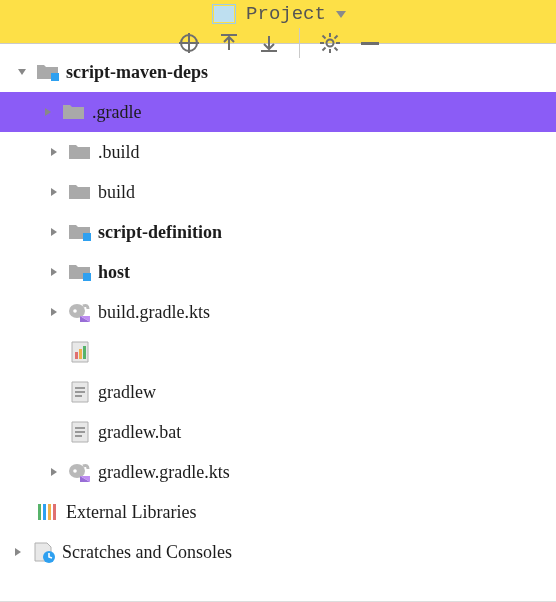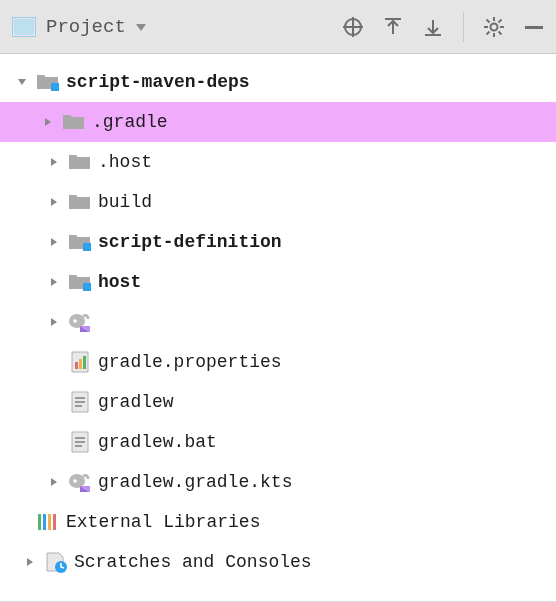--- a/index.html
+++ b/index.html
@@ -9,46 +9,47 @@
       color: #1c1c1c;
       background: #fff;
       width: 556px;
       height: 602px;
       overflow: hidden;
       border-bottom: 1px solid #ddd;
     }
     .header {
       display: flex;
       align-items: center;
-      height: 54px;
+      height: 44px;
       border-bottom: 1px solid #cacaca;
       padding: 0 8px 0 10px;
-      background: #e5e5e5;
+      background: #fde047;
+      flex-direction: column;
     }
     .header-left { display: flex; align-items: center; flex: 1; gap: 8px; }
     .header-right { display: flex; align-items: center; gap: 12px; }
     .icon-btn { width: 28px; height: 28px; display: flex; align-items: center; justify-content: center; cursor: pointer; }
     .sep { width: 1px; height: 30px; background: #cacaca; margin: 0 4px; }
     .project-icon { display: flex; align-items: center; }
     .header-label { color: #555; font-size: 19px; }
     .chev { color: #8a8a8a; }
 
-    .tree { padding-top: 8px; }
+    .tree { padding-top: 8px; font-family: Liberation Serif, serif; }
     .row {
       display: flex;
       align-items: center;
       height: 40px;
       padding-left: 8px;
       gap: 6px;
       white-space: nowrap;
     }
     .row.depth0 { padding-left: 14px; }
     .row.depth1 { padding-left: 46px; }
-    .row.depth0-alt { padding-left: 22px; }
-    .row.selected { background: #f0abfc; padding-left: 40px; }
+    .row.depth0-alt { padding-left: 10px; }
+    .row.selected { background: #8b5cf6; padding-left: 40px; }
     .arrow { width: 16px; display: inline-flex; justify-content: center; color: #888; font-size: 16px; }
     .arrow.blank { visibility: hidden; }
     .label { font-size: 18px; }
     .bold { font-weight: 700; }
     .path { color: #a9a9a9; margin-left: 10px; }
     .node-icon { width: 24px; height: 24px; display: inline-flex; align-items: center; justify-content: center; }
     svg { display: block; }
   </style>
 </head>
 <body>
@@ -193,21 +194,21 @@
     <span class="arrow">
         <svg width="12" height="12" viewBox="0 0 12 12">
           <path d="M3 2 L9 6 L3 10 Z" fill="#888"></path>
         </svg>
       </span>
     <span class="node-icon">
         <svg width="24" height="24">
           <use href="#i-folder"></use>
         </svg>
       </span>
-    <span class="label">.host</span>
+    <span class="label">.build</span>
   </div>
 
   <div class="row depth1">
     <span class="arrow">
         <svg width="12" height="12" viewBox="0 0 12 12">
           <path d="M3 2 L9 6 L3 10 Z" fill="#888"></path>
         </svg>
       </span>
     <span class="node-icon">
         <svg width="24" height="24">
@@ -249,30 +250,30 @@
     <span class="arrow">
         <svg width="12" height="12" viewBox="0 0 12 12">
           <path d="M3 2 L9 6 L3 10 Z" fill="#888"></path>
         </svg>
       </span>
     <span class="node-icon">
         <svg width="24" height="24">
           <use href="#i-gradle-el"></use>
         </svg>
       </span>
+    <span class="label">build.gradle.kts</span>
   </div>
 
   <div class="row depth1">
     <span class="arrow blank">·</span>
     <span class="node-icon">
         <svg width="24" height="24">
           <use href="#i-props"></use>
         </svg>
       </span>
-    <span class="label">gradle.properties</span>
   </div>
 
   <div class="row depth1">
     <span class="arrow blank">·</span>
     <span class="node-icon">
         <svg width="24" height="24">
           <use href="#i-text"></use>
         </svg>
       </span>
     <span class="label">gradlew</span>

